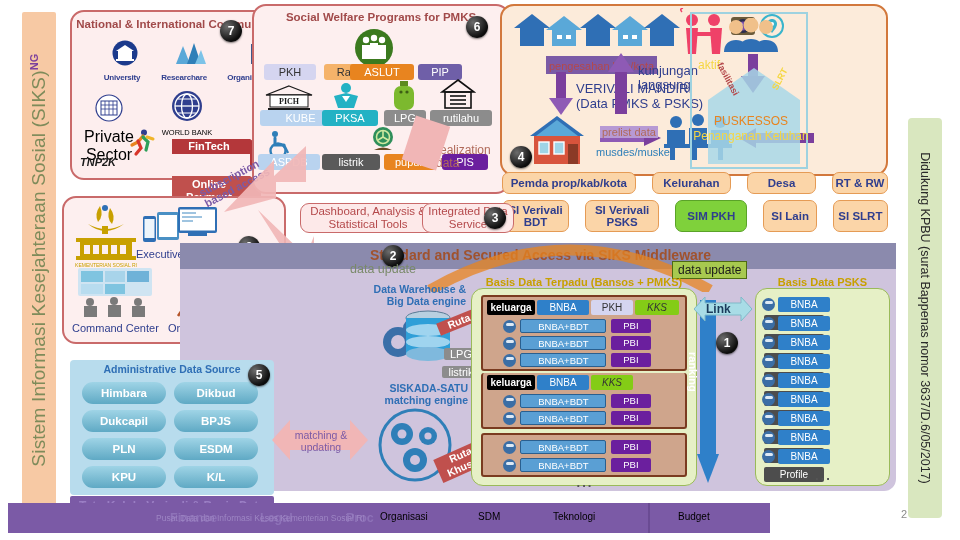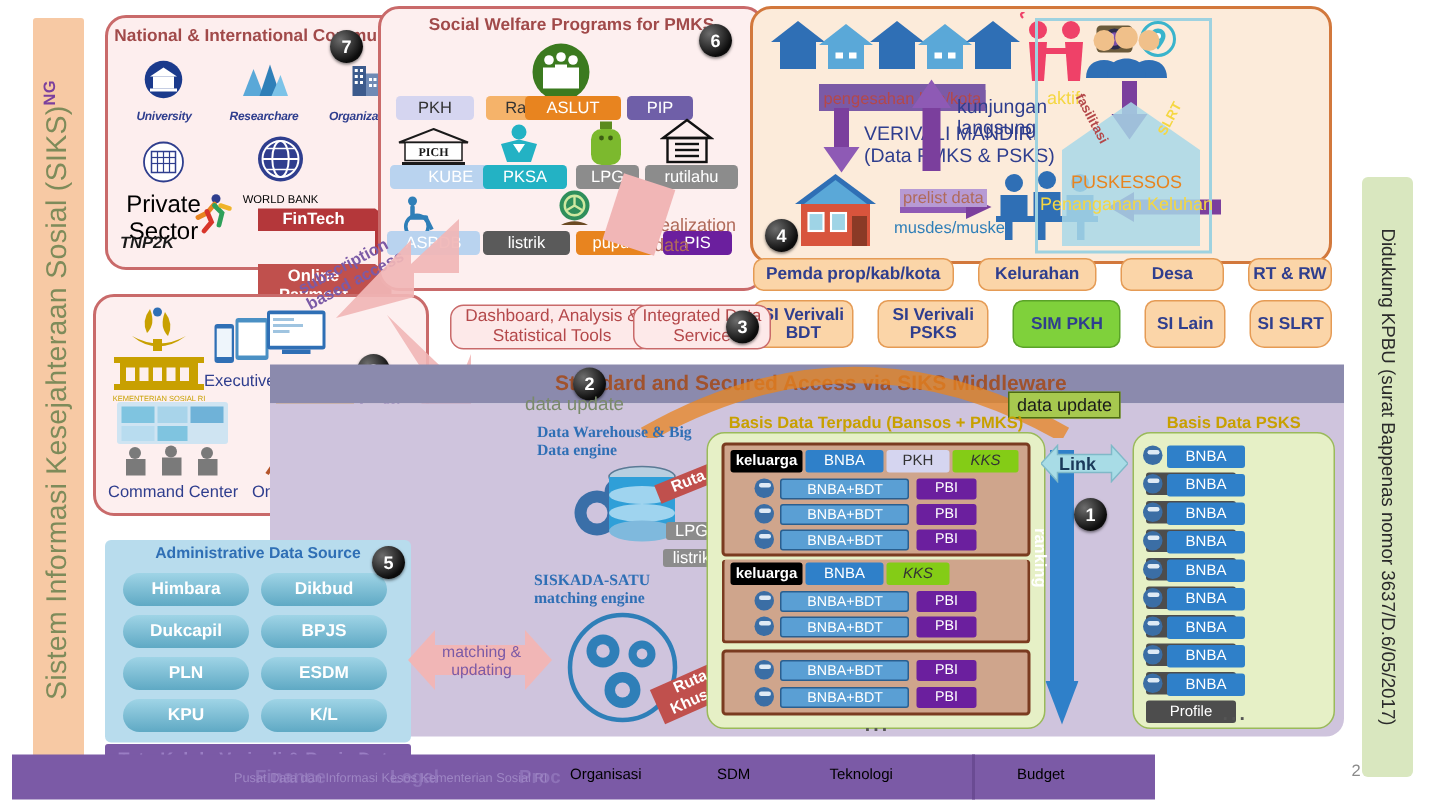--- a/index.html
+++ b/index.html
@@ -44,21 +44,21 @@
     line-height: 1.12;
   }
 
   
   #p7 {
     left: 70px; top: 10px; width: 208px; height: 170px;
     background: #fdeeee; border: 2px solid #c96a6a;
   }
   #p7 .panel-title { color: #a14a4a; padding-top: 6px; font-size: 11.5px; }
   .iconrow { display: flex; justify-content: space-around; align-items: flex-end; }
-  .ic { text-align: center; width: 62px; font-style: italic; }
+  .ic { text-align: right; width: 62px; }
   .ic .lbl { font-size: 8px; font-weight: bold; color: #2f3e8e; margin-top: 1px; letter-spacing: -.2px;}
   .glyph { font-size: 22px; line-height: 26px; }
   .arrowtag {
     color: #fff; font-size: 11px; font-weight: bold; text-align: center;
     padding: 1px 10px 1px 6px; position: relative; line-height: 13px;
   }
   .arrowtag::after {
     content:""; position:absolute; right:-11px; top:0; width:0; height:100%;
     border-left: 11px solid currentColor; border-top: 8.5px solid transparent;
     border-bottom: 8.5px solid transparent;
@@ -114,21 +114,21 @@
     position:absolute; left: 190px; top: 4px; white-space:nowrap;
   }
 
   
   #dataarea {
     left: 180px; top: 269px; width: 716px; height: 222px;
     background: #cfc4dd; border-radius: 0 0 12px 12px;
   }
 
   .sect-title { font-weight:bold; font-size:11px; color:#c8a000; text-align:center; }
-  .dw-title { font-weight:bold; font-size:10.5px; color:#2f6fb5; text-align:left; line-height:1.15;font-family:Liberation Serif, serif;}
+  .dw-title { font-weight:bold; font-size:10.5px; color:#2f6fb5; text-align:right; line-height:1.15;}
 
   
   #bdtcard {
     left: 471px; top: 288px; width: 226px; height: 198px;
     background: #e6f0c6; border:1.5px solid #9aba5a; border-radius: 12px;
   }
   #pskscard {
     left: 755px; top: 288px; width: 135px; height: 198px;
     background: #e6f0c6; border:1.5px solid #9aba5a; border-radius: 12px;
   }
@@ -567,21 +567,21 @@
     <div class="obtn" style="width:88px;">Kelurahan</div>
     <div class="obtn" style="width:76px;">Desa</div>
     <div class="obtn" style="width:62px;">RT &amp; RW</div>
   </div>
 
   <div class="abs btnrow" style="left:502px; top:200px; width:386px; height:32px;">
     <div class="obtn" style="width:78px;">SI Verivali BDT</div>
     <div class="obtn" style="width:86px;">SI Verivali PSKS</div>
     <div class="obtn green" style="width:84px;">SIM PKH</div>
     <div class="obtn" style="width:62px;">SI Lain</div>
-    <div class="obtn" style="width:64px;border-radius:10px;">SI SLRT</div>
+    <div class="obtn" style="width:64px;">SI SLRT</div>
   </div>
 
   <div class="abs toolbtn" style="left:300px; top:203px; width:136px; height:30px;">Dashboard, Analysis &amp; Statistical Tools</div>
   <div class="abs toolbtn" style="left:422px; top:203px; width:92px; height:30px;">Integrated Data Service</div>
   <div class="abs badge" style="left:484px; top:207px;">3</div>
 
   <div class="abs panel" id="p8" style="left:62px; top:196px; width:224px; height:148px; background:#fdefef; border:2px solid #c96a6a;">
     <div class="abs" style="left:6px; top:6px;">
       <svg width="72" height="66" viewBox="0 0 72 66">
         <g fill="#c8a000">

